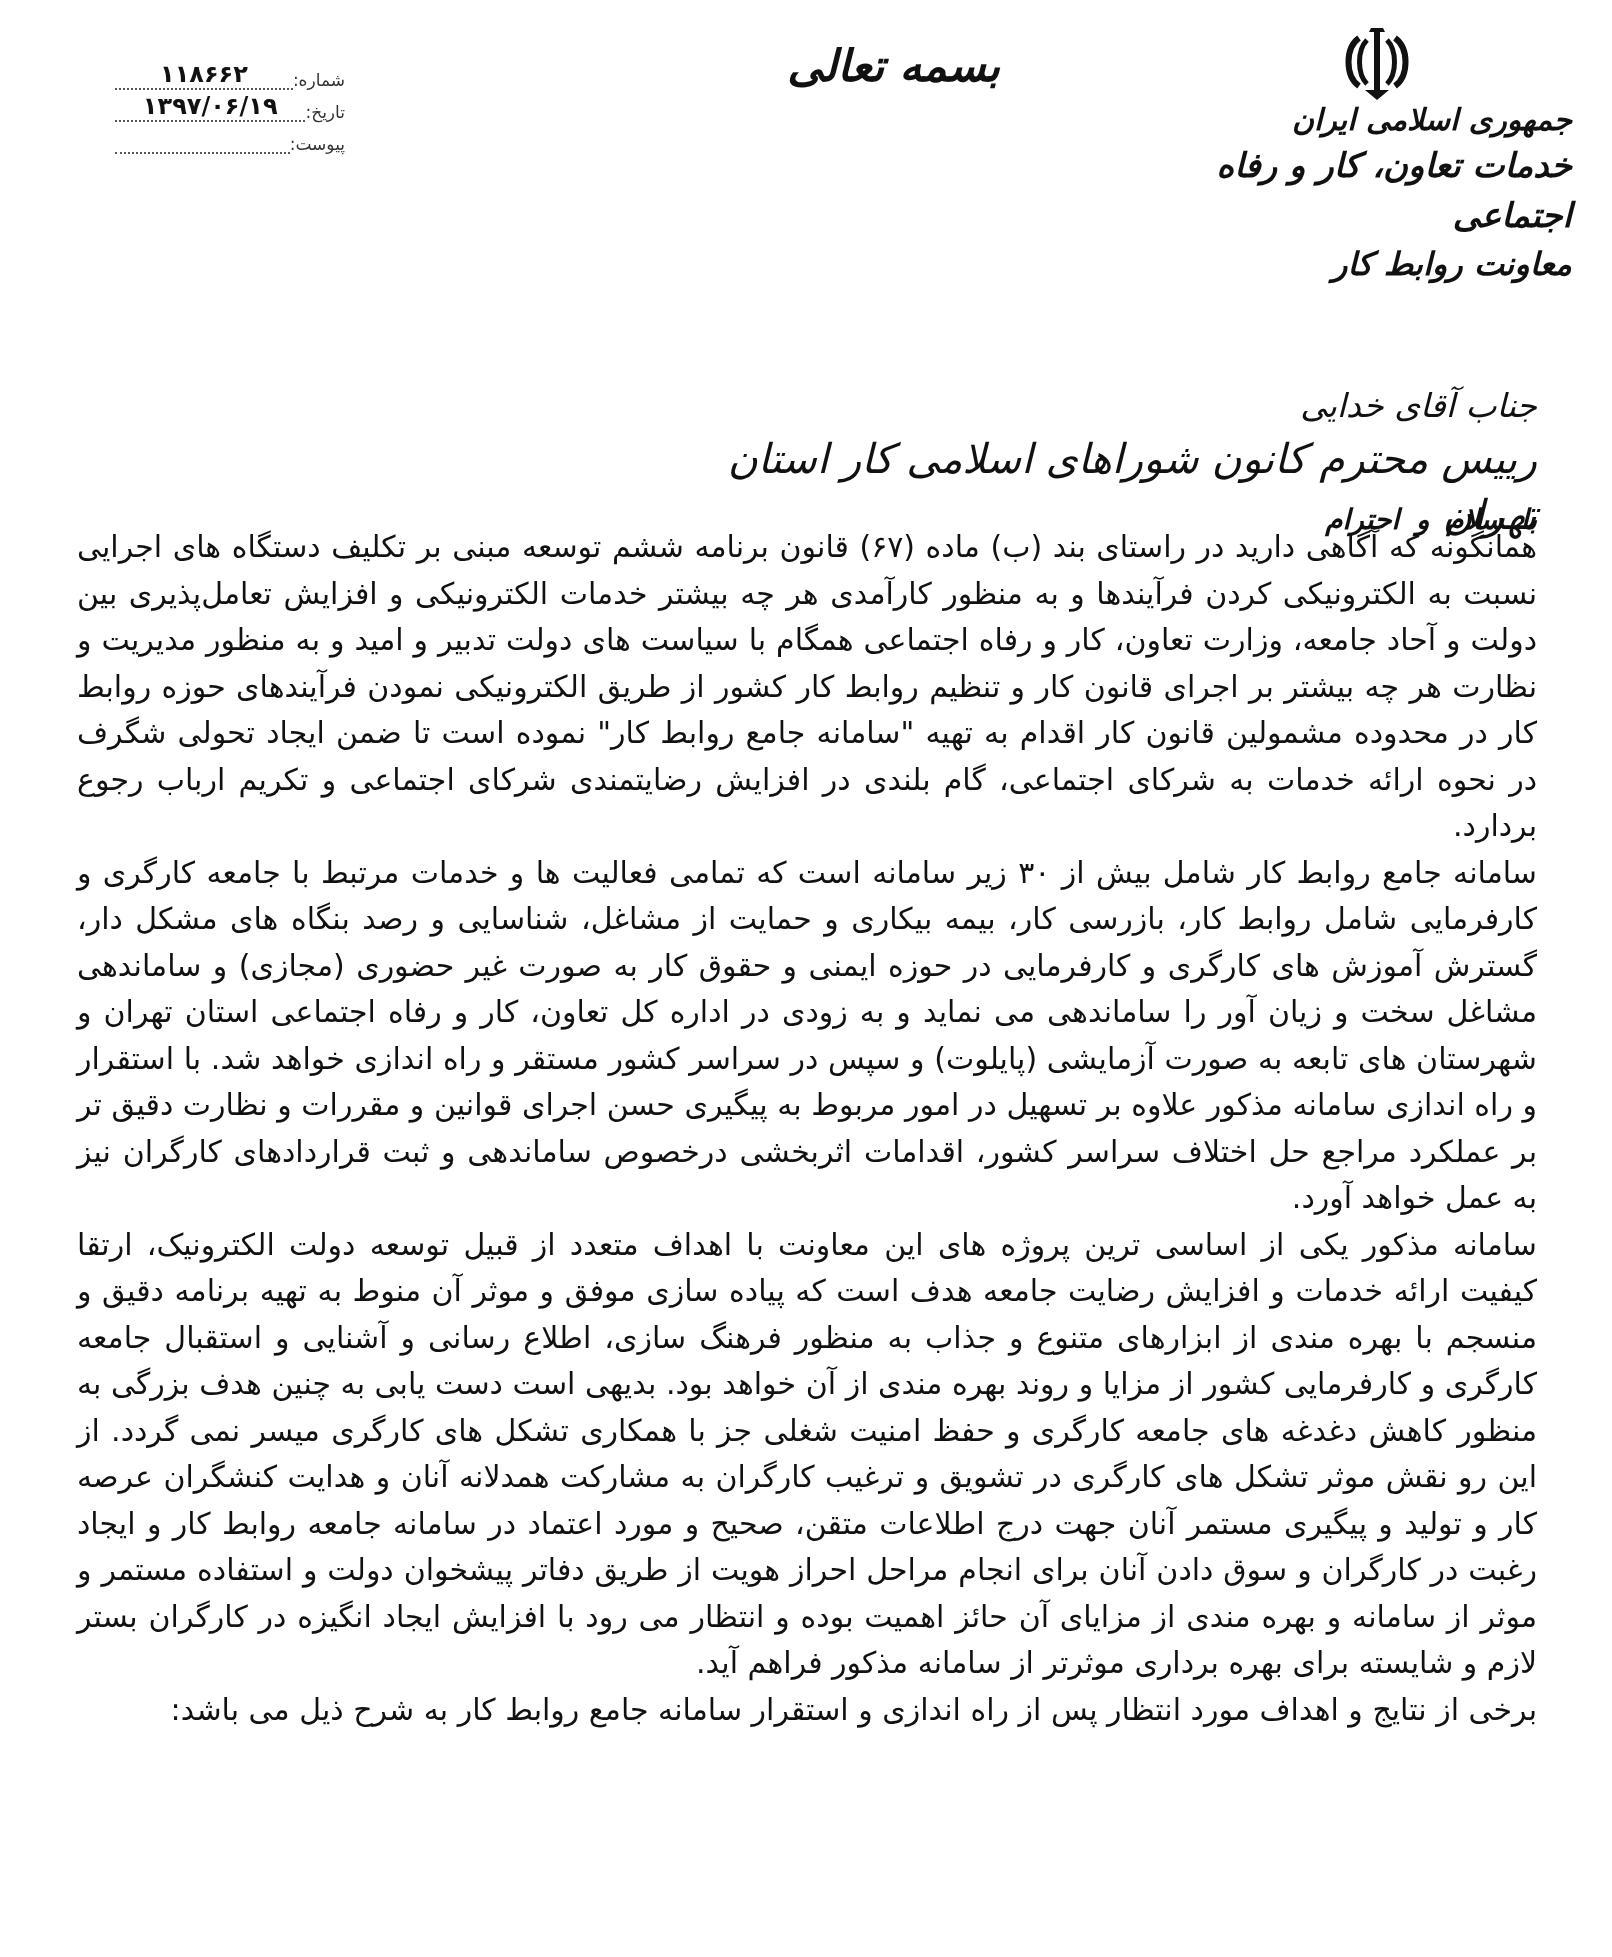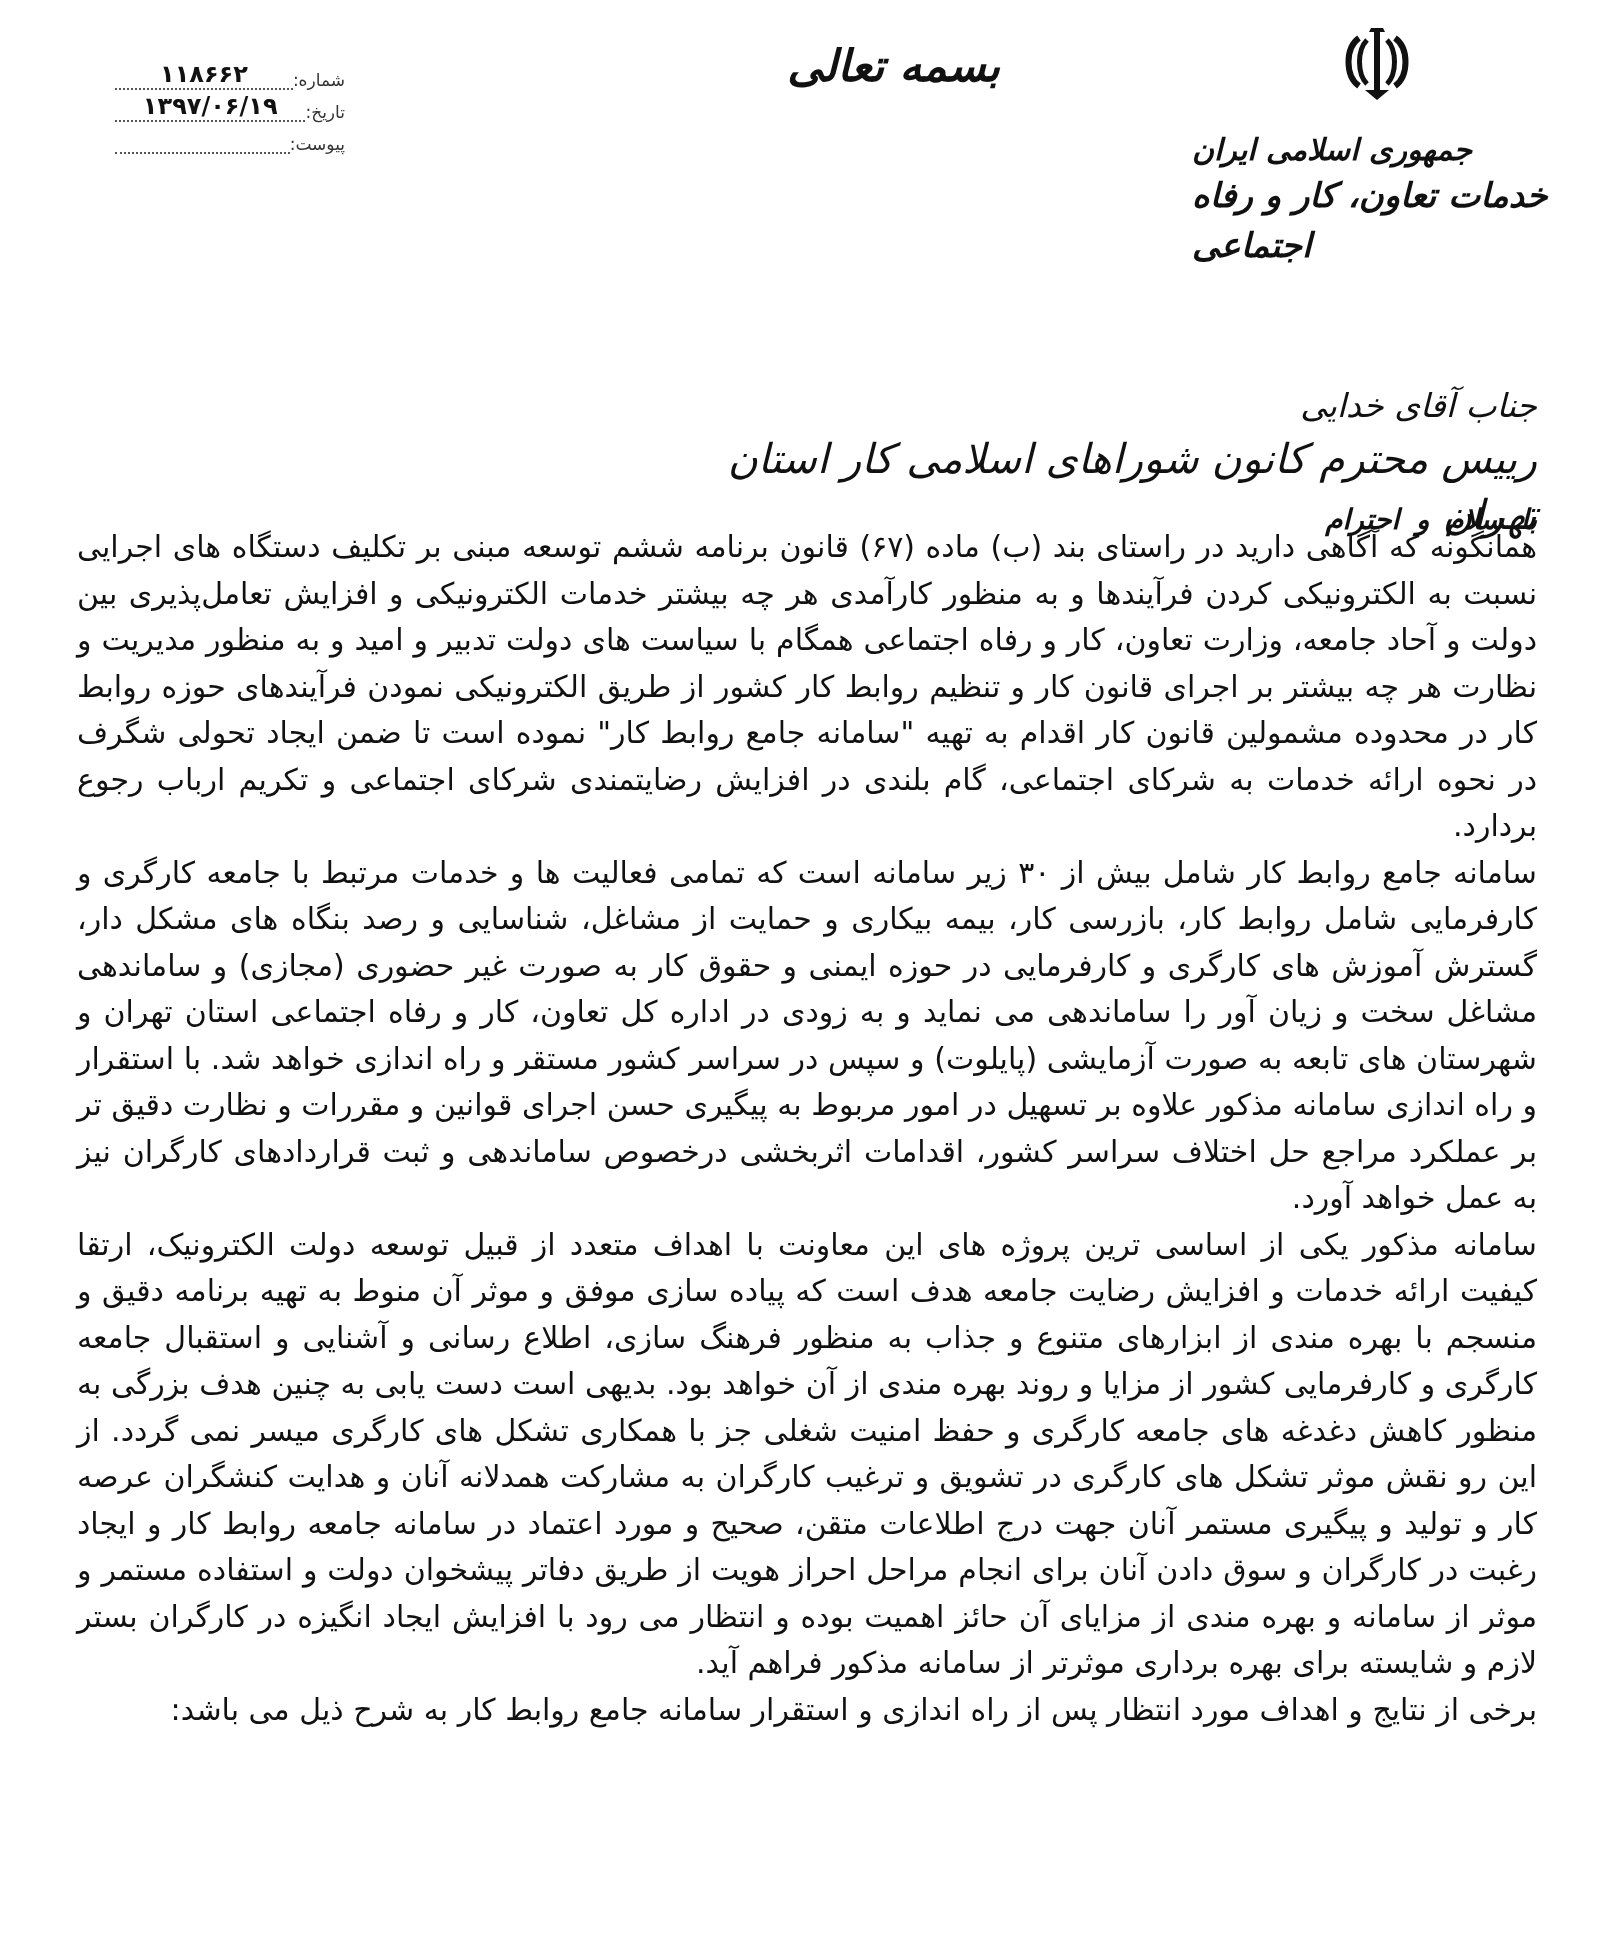--- a/index.html
+++ b/index.html
@@ -8,22 +8,22 @@
     font-family: "DejaVu Sans", sans-serif; color: #111111;
   }
   .page { position: absolute; left: 0; top: 0; width: 1612px; height: 1957px; }
 
   
   .emblem {
     position: absolute; right: 195px; top: 24px; width: 80px; height: 80px;
   }
   .ministry {
     position: absolute; right: 40px; top: 100px; width: 380px;
-    text-align: left; direction: rtl;
-    font-family: "DejaVu Serif", serif; font-style: italic; font-weight: bold; margin-top: 30px;
+    text-align: right; direction: rtl;
+    font-family: "DejaVu Serif", serif; font-style: italic; font-weight: bold;
   }
   .ministry .line1 { font-size: 30px; line-height: 40px; }
   .ministry .line2 { font-size: 34px; line-height: 50px; }
   .ministry .line3 { font-size: 32px; line-height: 48px; }
 
   
   .basmala {
     position: absolute; left: 760px; top: 36px; width: 240px;
     direction: rtl;
     font-family: "DejaVu Serif", serif; font-style: italic; font-weight: bold;
@@ -80,20 +80,21 @@
       <path d="M50 16 C60 26 60 50 50 60" stroke="#111" stroke-width="5" fill="none"></path>
       <rect x="37" y="8" width="6" height="62" fill="#111"></rect>
       <path d="M32 8 L48 8 L46 4 L34 4 Z" fill="#111"></path>
       <path d="M28 66 L52 66 L40 76 Z" fill="#111"></path>
     </svg>
   </div>
 
   <div class="ministry">
     <div class="line1">جمهوری اسلامی ایران</div>
     <div class="line2">خدمات تعاون، کار و رفاه اجتماعی</div>
+    <div class="line3">معاونت روابط کار</div>
   </div>
 
   <div class="basmala">بسمه تعالی</div>
 
   <div class="meta">
     <div class="row">
       <span class="lbl">شماره:</span>
       <span class="dots">۱۱۸۶۶۲</span>
     </div>
     <div class="row">

